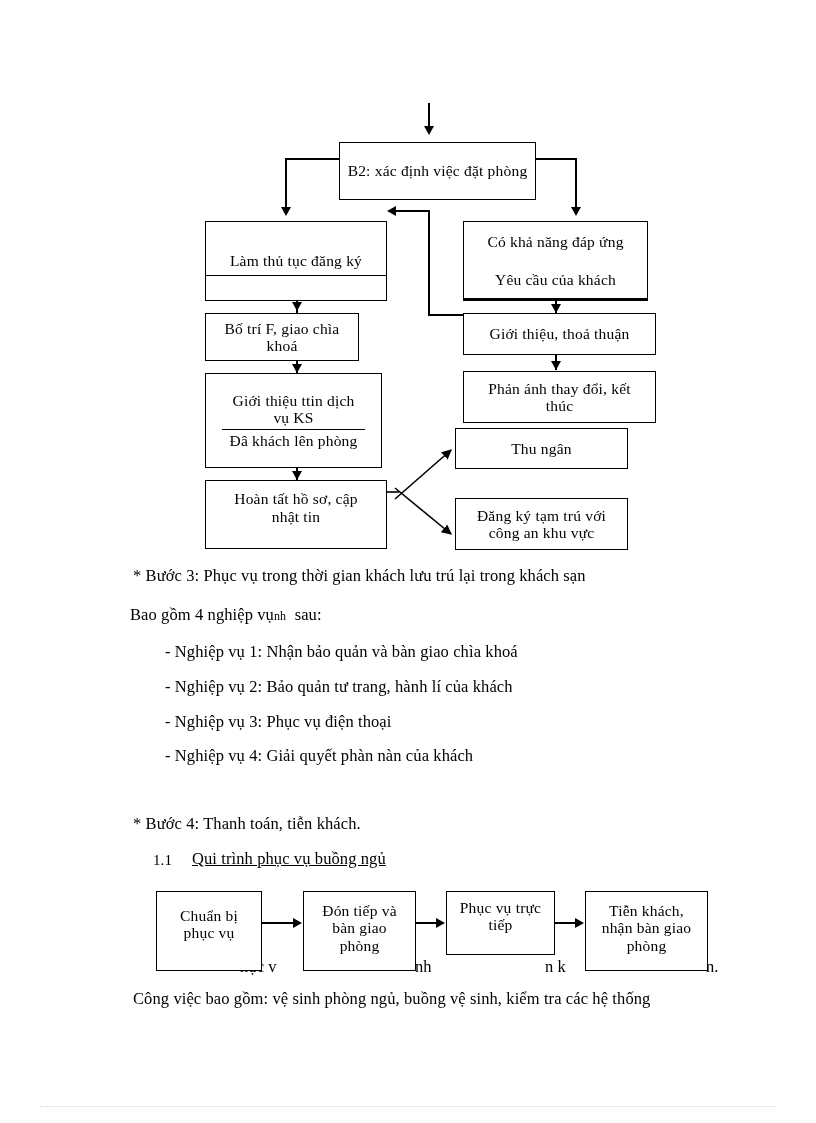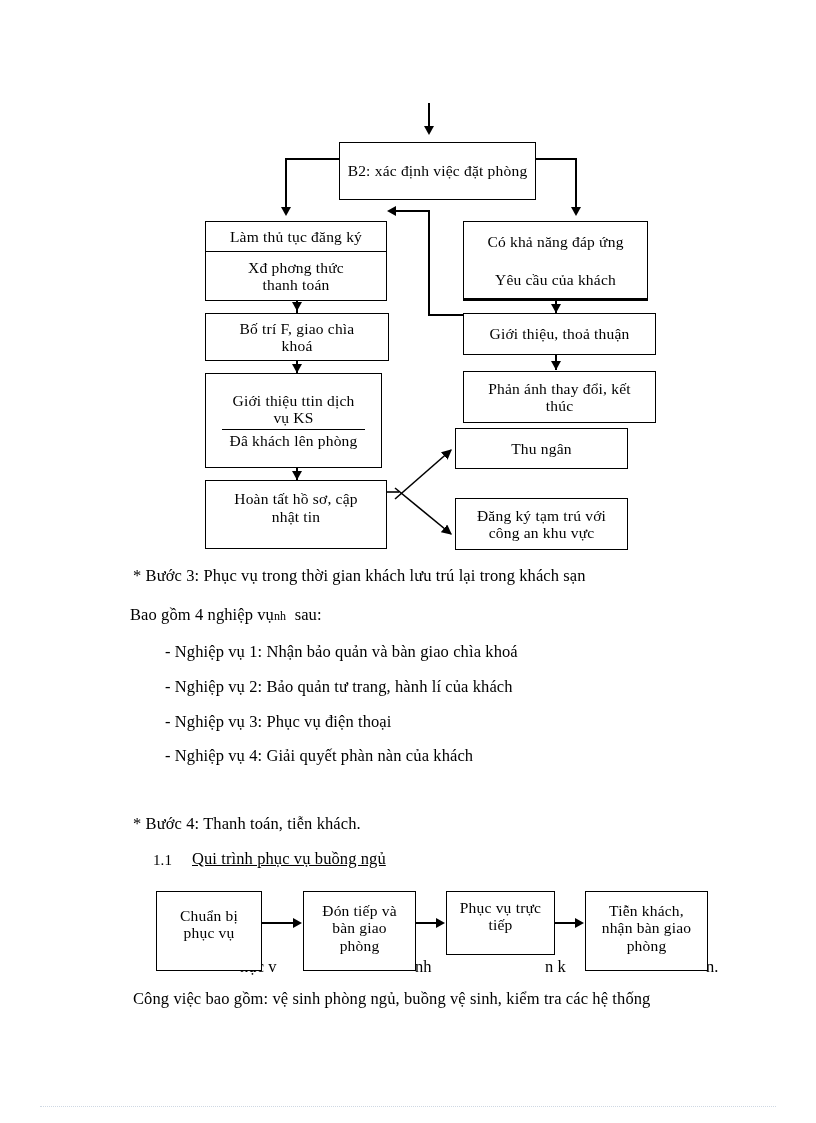--- a/index.html
+++ b/index.html
@@ -123,30 +123,26 @@
     <div class="hline" style="left:285px; top:158px; width:55px;"></div>
     <div class="vline" style="left:285px; top:158px; height:52px;"></div>
     <div class="arrow-down" style="left:280.5px; top:207px;"></div>
 
     <div class="hline" style="left:521px; top:158px; width:56px;"></div>
     <div class="vline" style="left:575px; top:158px; height:52px;"></div>
     <div class="arrow-down" style="left:570.5px; top:207px;"></div>
 
     <div class="fbox" style="left:205px; top:221px; width:182px; height:80px; padding:0;">
       <div class="cell div-bot" style="height:30px;">Làm thủ tục đăng ký</div>
-      <div class="cell" style="height:48px; flex-direction:column;">
-        <span>Xđ phơng   thức</span>
-        <span>thanh toán</span>
-      </div>
     </div>
 
     <div class="arrow-down" style="left:291.5px; top:302px;"></div>
     <div class="vline" style="left:296px; top:301px; height:12px;"></div>
 
-    <div class="fbox" style="left:205px; top:313px; width:184px; height:48px;">
+    <div class="fbox" style="left:205px; top:313px; width:154px; height:48px;">
       <div class="cell" style="flex-direction:column;">
         <span>Bố trí F, giao chìa</span>
         <span>khoá</span>
       </div>
     </div>
 
     <div class="vline" style="left:296px; top:361px; height:12px;"></div>
     <div class="arrow-down" style="left:291.5px; top:364px;"></div>
 
     <div class="fbox" style="left:205px; top:373px; width:177px; height:95px; padding:16px;">

